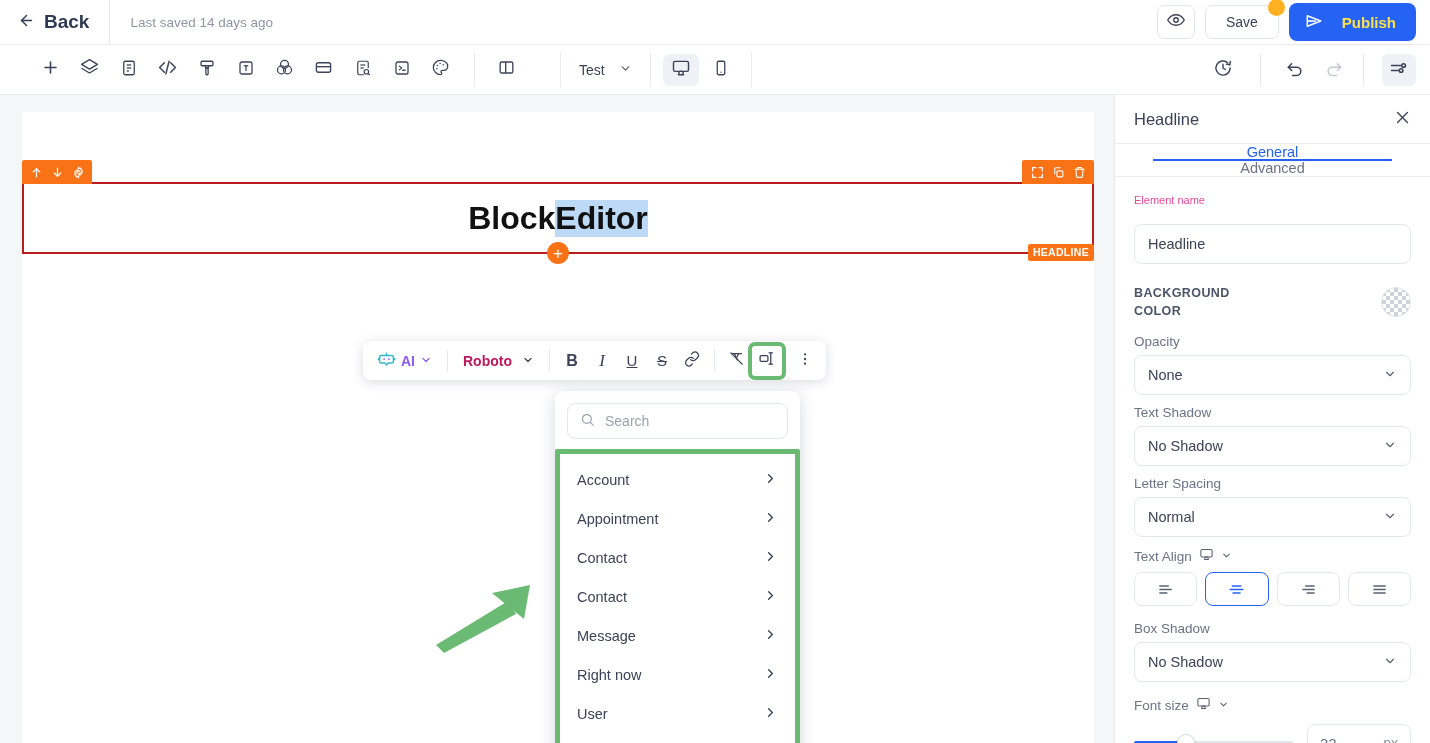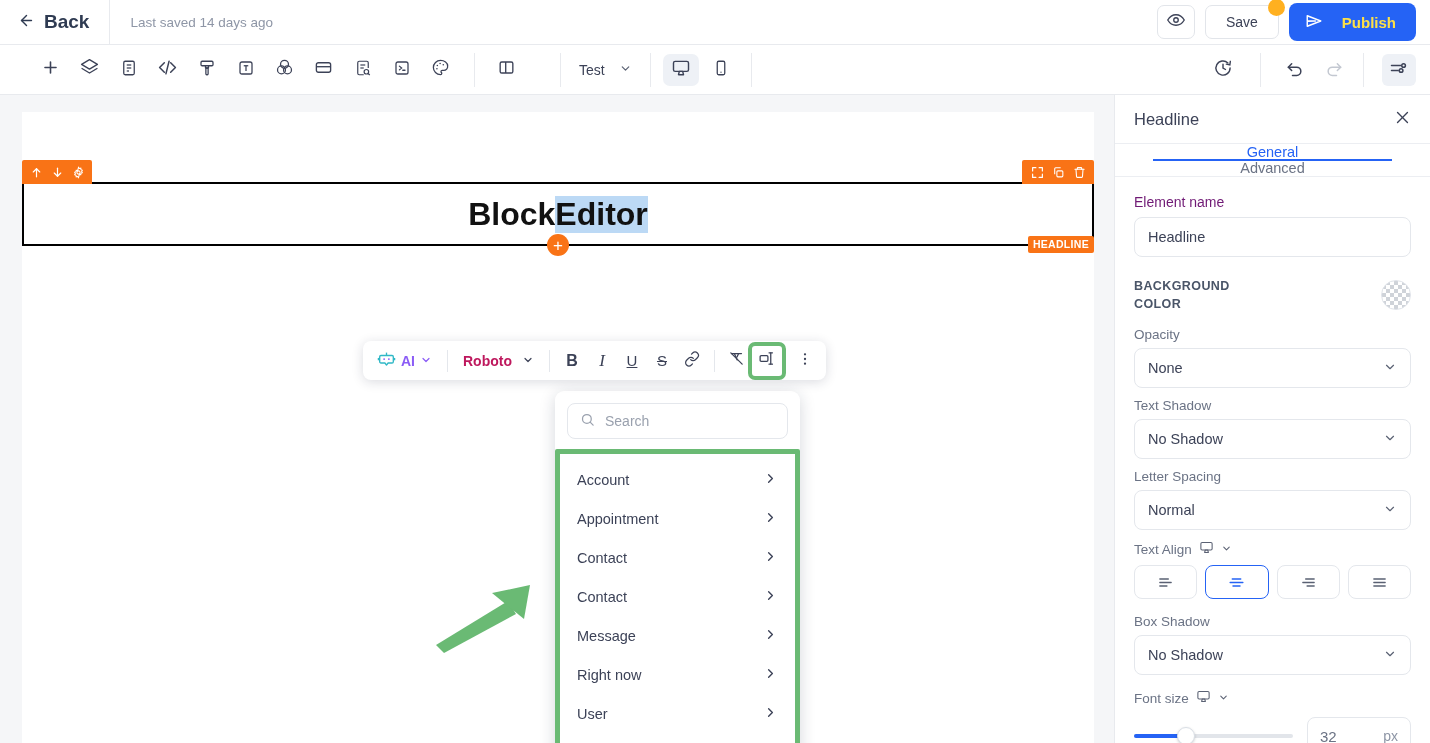--- a/index.html
+++ b/index.html
@@ -76,22 +76,22 @@
   
   .canvas-wrap {
     position: absolute; left: 0; top: 95px; width: 1114px; height: 648px;
     background: #f5f6f8; overflow: hidden;
   }
   .page {
     position: absolute; left: 22px; top: 17px; width: 1072px; height: 631px;
     background: #fff;
   }
   .block-sel {
-    position: absolute; left: 0px; top: 70px; width: 1072px; height: 64px;
-    border: 2px solid #000000;
+    position: absolute; left: 0px; top: 70px; width: 1072px; height: 72px;
+    border: 2px solid #b91c1c;
     text-align: center;
   }
   .block-handle-left {
     position: absolute; left: -2px; top: -24px; height: 24px;
     background: #f97316; display: flex; align-items: center; gap: 1px;
     padding: 0 4px; border-radius: 2px 2px 0 0;
   }
   .block-handle-right {
     position: absolute; right: -2px; top: -24px; height: 24px;
     background: #f97316; display: flex; align-items: center; gap: 1px;
@@ -187,21 +187,21 @@
   .rp-tab {
     flex: 1; height: 40px; display: flex; align-items: center; justify-content: center;
     font-size: 14.5px; color: #6b7385; cursor: pointer; position: relative;
   }
   .rp-tab.active { color: #2563f5; }
   .rp-tab.active::after {
     content: ''; position: absolute; left: 12%; right: 12%; bottom: -1px;
     height: 2.5px; background: #2563f5;
   }
   .rp-body { padding: 17px 19px 0; }
-  .fld-label { font-size: 14px; color: #701a75; margin-bottom: 7px; }
+  .fld-label { font-size: 11px; color: #ec4899; margin-bottom: 18px; }
   .fld-input {
     height: 40px; border: 1px solid #e4e7ec; border-radius: 8px;
     display: flex; align-items: center; padding: 0 13px; font-size: 14.5px;
     color: #3c4257; cursor: text; background: #fff;
   }
   .bg-row { display: flex; align-items: center; margin: 20px 0 14px; }
   .bg-label {
     font-size: 12.5px; font-weight: 700; color: #4a5568; letter-spacing: .4px;
     line-height: 18px; max-width: 120px;
   }

